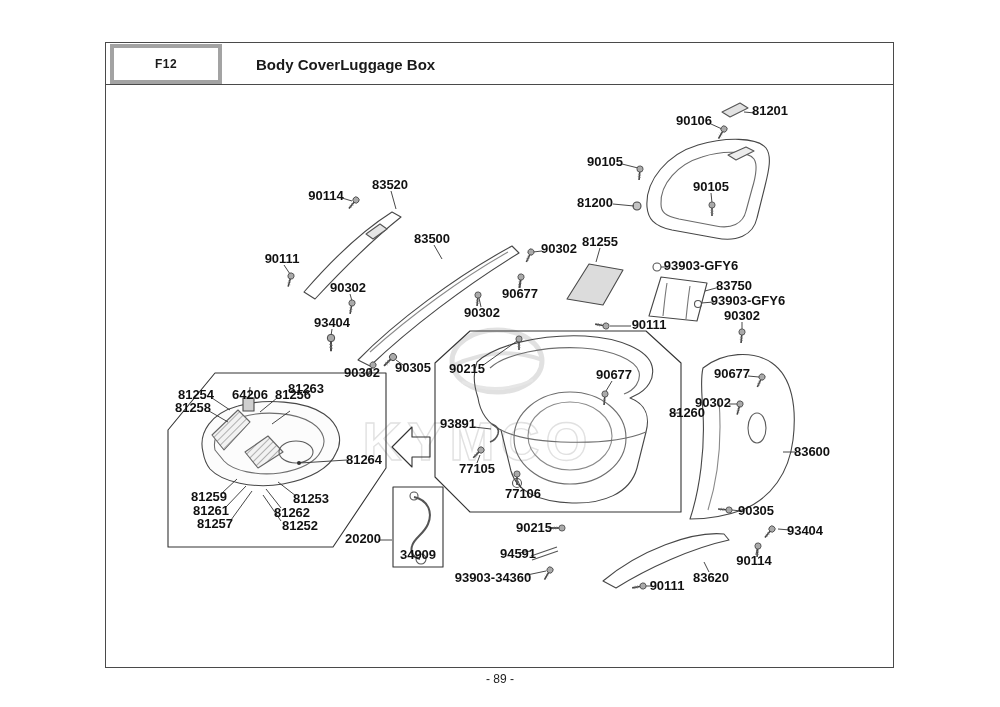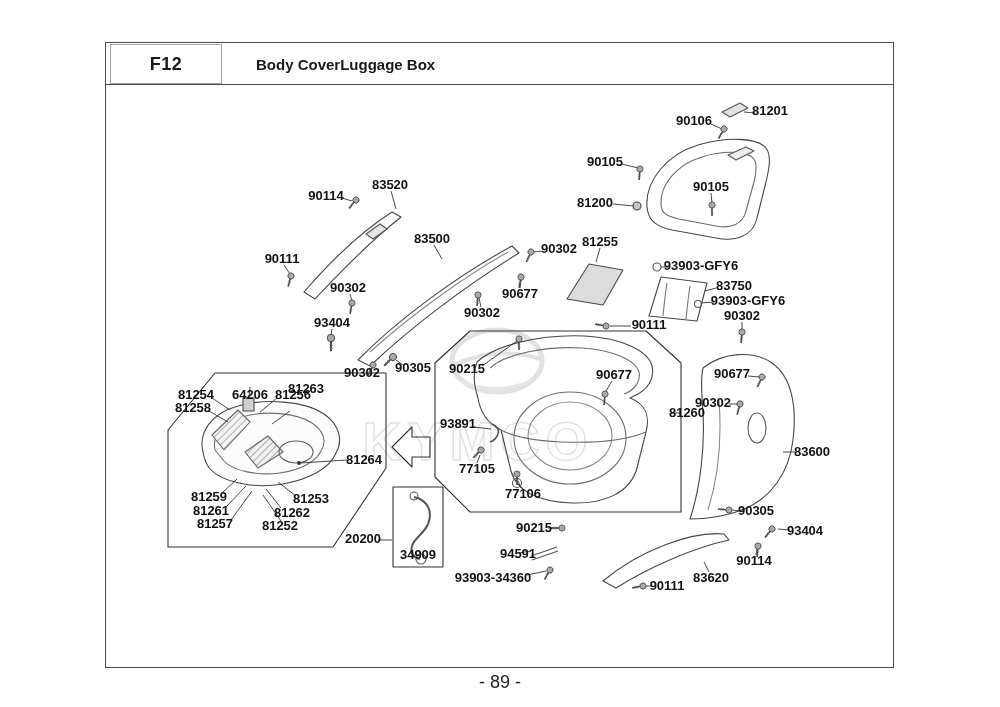--- a/index.html
+++ b/index.html
@@ -10,37 +10,37 @@
   .frame{
     position:absolute;left:105px;top:42px;width:789px;height:626px;
     border:1px solid #4a4a4a;box-sizing:border-box;background:transparent;
   }
   .header{
     position:absolute;left:0;top:0;width:100%;height:42px;
     border-bottom:1px solid #4a4a4a;box-sizing:border-box;
   }
   .code-box{
     position:absolute;left:4px;top:1px;width:112px;height:40px;
-    border:1px solid #a3a3a3;box-sizing:border-box;
+    border:4px solid #a3a3a3;box-sizing:border-box;
     display:flex;align-items:center;justify-content:center;
-    font-weight:bold;font-size:18px;letter-spacing:.5px;
+    font-weight:bold;font-size:12px;letter-spacing:.5px;
   }
   .title{
     position:absolute;left:150px;top:0;height:42px;
     display:flex;align-items:center;font-weight:bold;font-size:15px;
   }
   .svg-layer{position:absolute;left:0;top:0;}
   #labels{position:absolute;left:0;top:0;width:1000px;height:707px;pointer-events:none;}
   .part-label{
     position:absolute;transform:translate(-50%,-50%);
     font-weight:bold;font-size:13px;line-height:12px;white-space:nowrap;color:#111;
   }
   .footer{
     position:absolute;left:0;top:672px;width:1000px;text-align:center;
-    font-size:18px;color:#222;
+    font-size:12px;color:#222;
   }
 </style>
 </head>
 <body>
 
 <div class="frame">
   <div class="header">
     <div class="code-box">
       <span>F12</span>
     </div>
@@ -210,21 +210,21 @@
     <div class="part-label" style="left: 458px; top: 424px; text-align: center;">93891</div>
     <div class="part-label" style="left: 364px; top: 460px;">81264</div>
     <div class="part-label" style="left: 812px; top: 452px;">83600</div>
     <div class="part-label" style="left: 477px; top: 469px;">77105</div>
     <div class="part-label" style="left: 523px; top: 494px;">77106</div>
     <div class="part-label" style="left: 209px; top: 497px;">81259</div>
     <div class="part-label" style="left: 311px; top: 499px;">81253</div>
     <div class="part-label" style="left: 211px; top: 511px;">81261</div>
     <div class="part-label" style="left: 292px; top: 513px;">81262</div>
     <div class="part-label" style="left: 215px; top: 524px;">81257</div>
-    <div class="part-label" style="left: 280px; top: 526px;">81252</div>
+    <div class="part-label" style="left: 300px; top: 526px;">81252</div>
     <div class="part-label" style="left: 756px; top: 511px;">90305</div>
     <div class="part-label" style="left: 534px; top: 528px;">90215</div>
     <div class="part-label" style="left: 805px; top: 531px;">93404</div>
     <div class="part-label" style="left: 363px; top: 539px;">20200</div>
     <div class="part-label" style="left: 418px; top: 555px;">34909</div>
     <div class="part-label" style="left: 503px; top: 554px; margin-left: 15px;">94591</div>
     <div class="part-label" style="left: 754px; top: 561px;">90114</div>
     <div class="part-label" style="left: 711px; top: 578px;">83620</div>
     <div class="part-label" style="left: 493px; top: 578px;">93903-34360</div>
     <div class="part-label" style="left: 667px; top: 586px;">90111</div>

